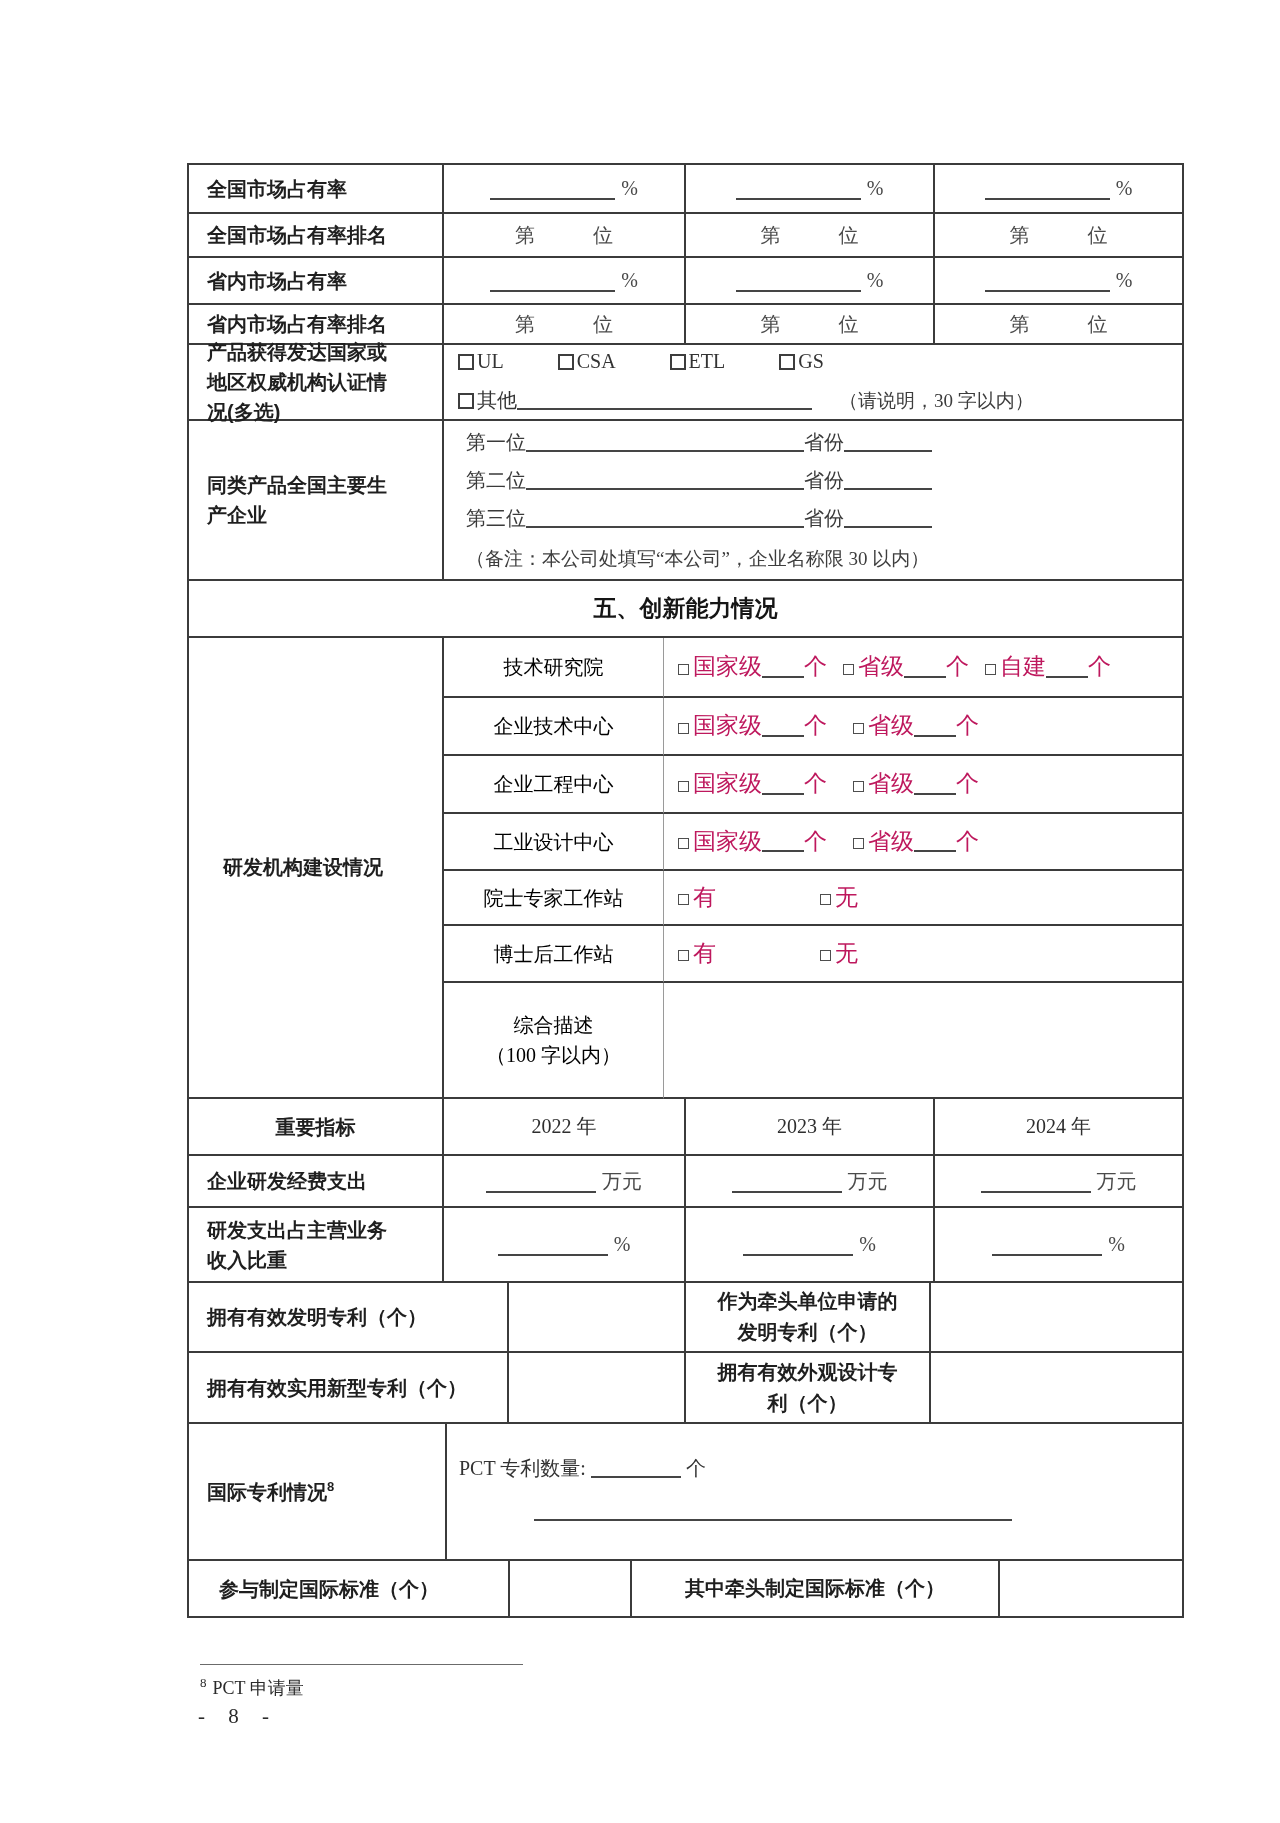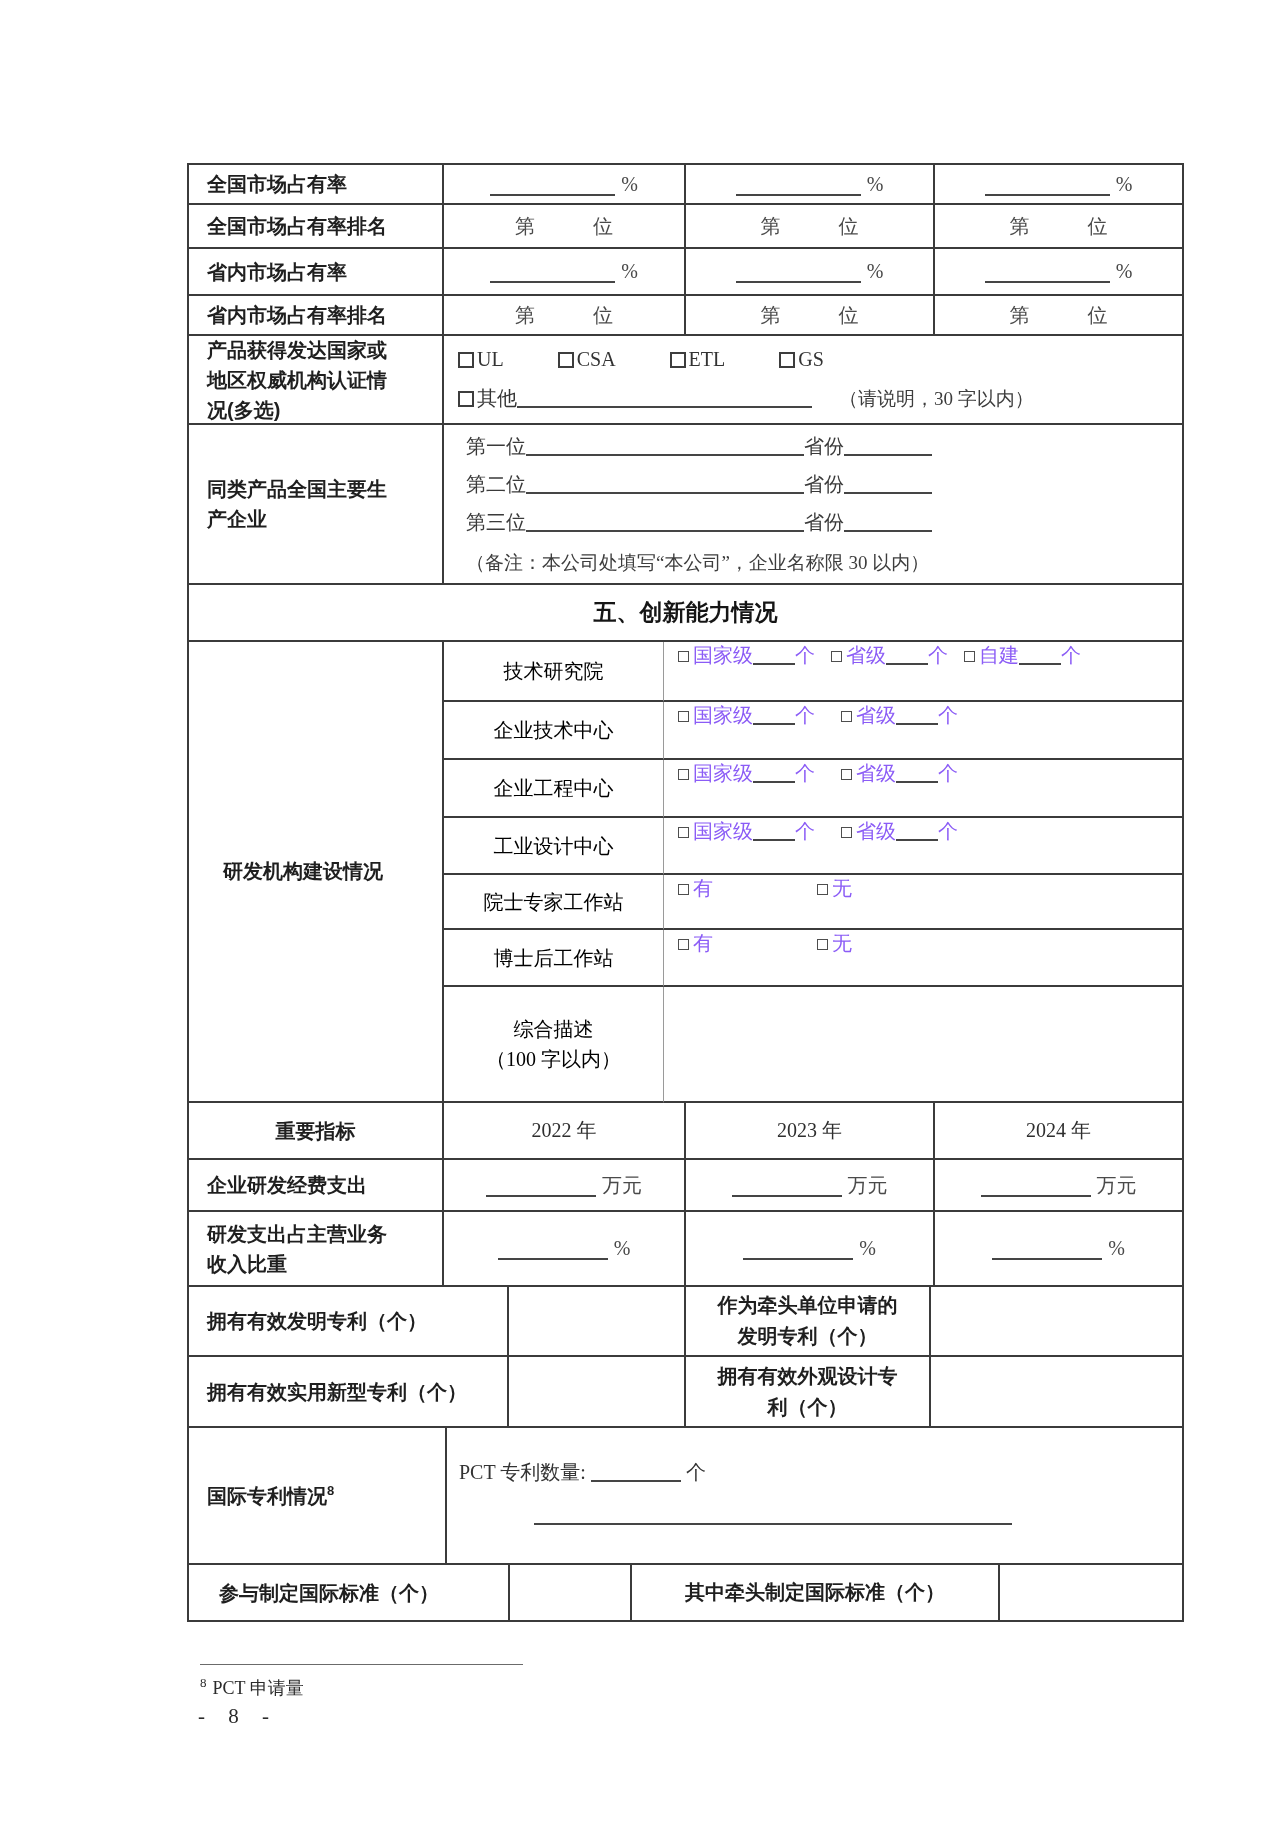--- a/index.html
+++ b/index.html
@@ -36,39 +36,39 @@
 
   .gap4{margin-left:6px}
   .rank-gap{display:inline-block;width:58px}
 
   
   .cb{display:inline-block;width:16px;height:16px;border:2px solid #3d3d3d;background:#fff;vertical-align:-2px;margin-right:3px}
   .cbs{display:inline-block;width:11px;height:11px;border:1.5px solid #4e4e4e;background:#fff;vertical-align:0px;margin-right:4px}
 
   
   .c0{width:255px}.c1{width:242px}.c2{width:249px}.c3{width:247px}
-  .h49{height:40px}.h44{height:44px}.h47{height:47px}.h40{height:40px}
+  .h49{height:49px}.h44{height:44px}.h47{height:47px}.h40{height:40px}
 
   
   .cert-body{flex-direction:column;align-items:flex-start;justify-content:center;padding-left:14px;gap:14px;font-family:var(--serif);font-size:20px;color:#333;width:738px}
   .cert-opts{display:flex;gap:54px;align-items:center}
   .cert-note{font-size:19px;color:#3d3d3d;margin-left:27px}
 
   
   .prod-body{flex-direction:column;align-items:flex-start;justify-content:center;padding-left:22px;gap:11px;font-family:var(--serif);font-size:20px;color:#3a3a3a;width:738px}
   .prod-note{font-size:19px;color:#3d3d3d;margin-top:3px}
 
   
   .sec-hd{height:57px;display:flex;align-items:center;justify-content:center;font-family:var(--sans);font-weight:700;font-size:23px;color:#151515;border-bottom:2px solid var(--ln)}
 
   
   .rd{display:grid;grid-template-columns:255px 220px 518px;grid-template-rows:60px 58px 58px 57px 55px 57px 116px}
   .rd-outer{grid-row:1/8;display:flex;align-items:center;padding-left:34px;font-family:var(--sans);font-weight:600;font-size:20px;border-right:2px solid var(--ln);border-bottom:2px solid var(--ln)}
   .rd-name{display:flex;align-items:center;justify-content:center;text-align:center;font-family:var(--serif);font-size:20px;color:#000000;border-right:1.5px solid var(--ln-light);border-bottom:2px solid var(--ln);flex-direction:column;line-height:30px}
-  .rd-opts{display:flex;align-items:flex-start;padding-left:14px;gap:16px;font-family:var(--serif);font-size:20px;color:#8b5cf6;border-bottom:2px solid var(--ln)}
+  .rd-opts{display:flex;align-items:center;padding-left:14px;gap:16px;font-family:var(--serif);font-size:23px;color:#be185d;border-bottom:2px solid var(--ln)}
   .rd-opts .og{white-space:nowrap}
   .yn-gap{display:inline-block;width:72px}
 
   
   .h57{height:57px}.h52{height:52px}.h75{height:75px}
   .yr{font-family:var(--serif);font-size:20px;color:#2e2e2e}
 
   
   .p0{width:321px}.p1{width:178px}.p2{width:246px}.p3{width:252px}
   .h70{height:70px}.h71{height:71px}
@@ -161,21 +161,21 @@
           <span class="rank-gap"></span>
           <span>位</span>
         </div>
       <div class="cell cd c3 bb">
           <span>第</span>
           <span class="rank-gap"></span>
           <span>位</span>
         </div>
     </div>
 
-    <div class="row" style="height:89px">
+    <div class="row" style="height:76px">
       <div class="cell cl c0 br bb">
           <span class="wrapcap">产品获得发达国家或地区权威机构认证情况(多选)</span>
         </div>
       <div class="cell cert-body bb">
         <div class="cert-opts">
           <span><span class="cb"></span><span>UL</span></span>
           <span><span class="cb"></span><span>CSA</span></span>
           <span><span class="cb"></span><span>ETL</span></span>
           <span><span class="cb"></span><span>GS</span></span>
         </div>

